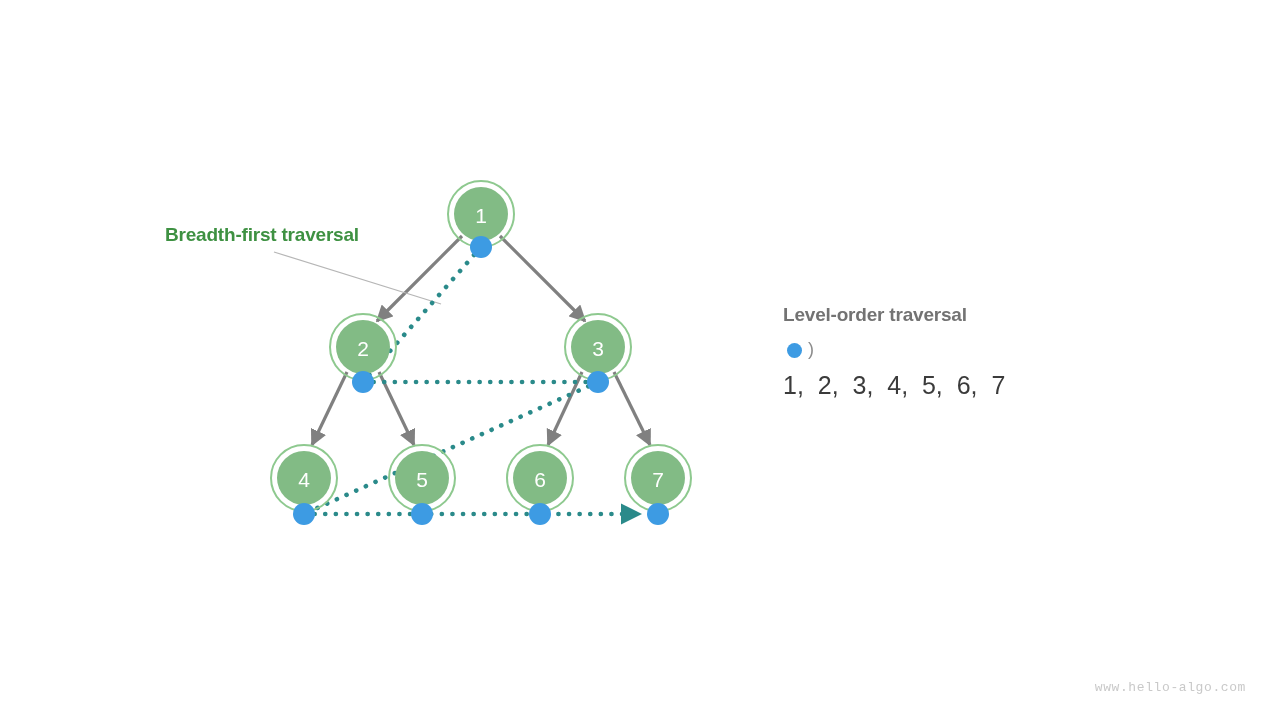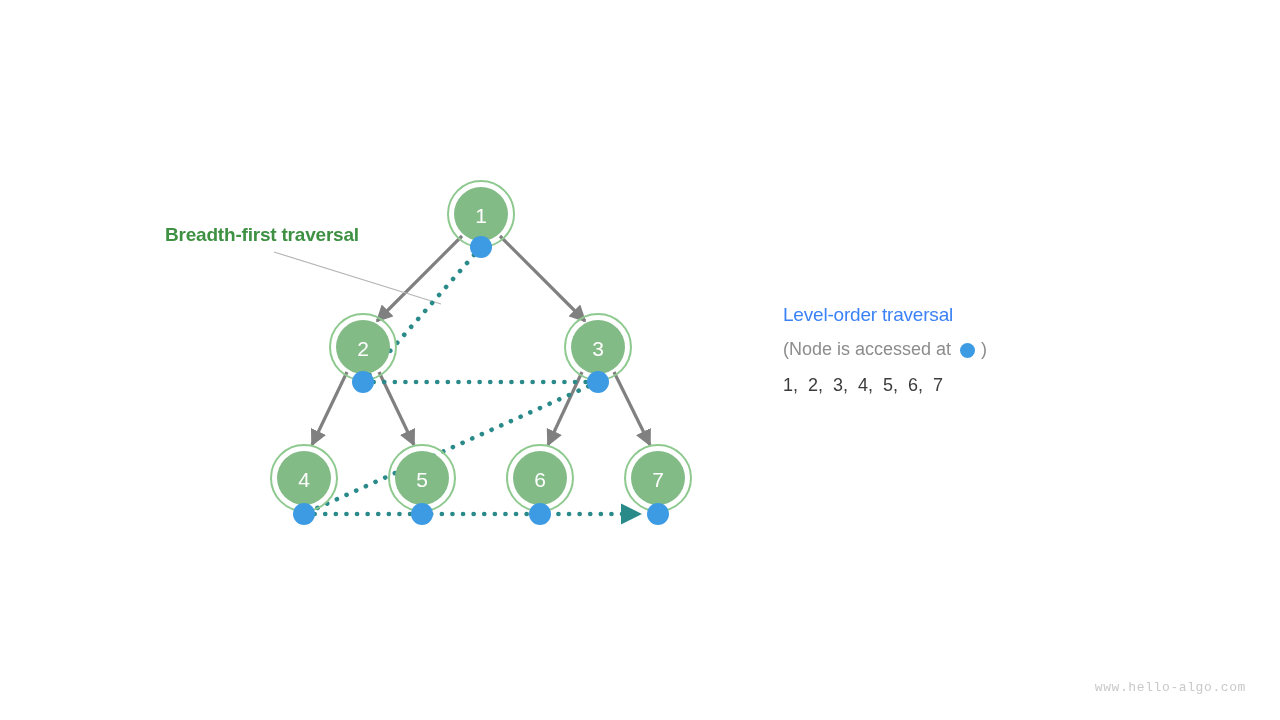--- a/index.html
+++ b/index.html
@@ -46,22 +46,22 @@
   }
   .panel {
     position: absolute;
     left: 783px;
     top: 303px;
     width: 420px;
   }
   .panel-title {
     font-family: "Liberation Sans", sans-serif;
     font-size: 19px;
-    font-weight: normal;
-    color: #3b82f6;
+    font-weight: bold;
+    color: #737373;
     letter-spacing: -0.2px;
     margin: 0 0 9px 0;
     line-height: 24px;
   }
   .panel-subtitle {
     font-family: "Liberation Sans", sans-serif;
     font-size: 18px;
     color: #8c8c8c;
     line-height: 26px;
     margin: 0 0 10px 0;
@@ -74,21 +74,21 @@
     width: 15px;
     height: 15px;
     border-radius: 50%;
     background: #3d9be3;
     margin: 0 6px 0 4px;
     position: relative;
     top: 1px;
   }
   .panel-sequence {
     font-family: "Liberation Sans", sans-serif;
-    font-size: 18px;
+    font-size: 25px;
     color: #3b3b3b;
     line-height: 26px;
     margin: 0;
     white-space: pre;
   }
   .watermark {
     position: absolute;
     right: 34px;
     bottom: 25px;
     font-family: Liberation Mono, monospace;
@@ -177,21 +177,20 @@
       <circle cx="540" cy="514" r="11" fill="#3d9be3"></circle>
       <circle cx="658" cy="514" r="11" fill="#3d9be3"></circle>
     </g>
 
     <text class="bfs-caption" x="165" y="241">Breadth-first traversal</text>
   </svg>
 
   <div class="panel">
     <div class="panel-title">Level-order traversal</div>
     <div class="panel-subtitle">
-      <span>(Node is accessed at </span>
       <span class="inline-dot"></span>
       <span>)</span>
     </div>
     <div class="panel-sequence">1,  2,  3,  4,  5,  6,  7</div>
   </div>
 
   <div class="watermark">www.hello-algo.com</div>
 
 </div>
 

